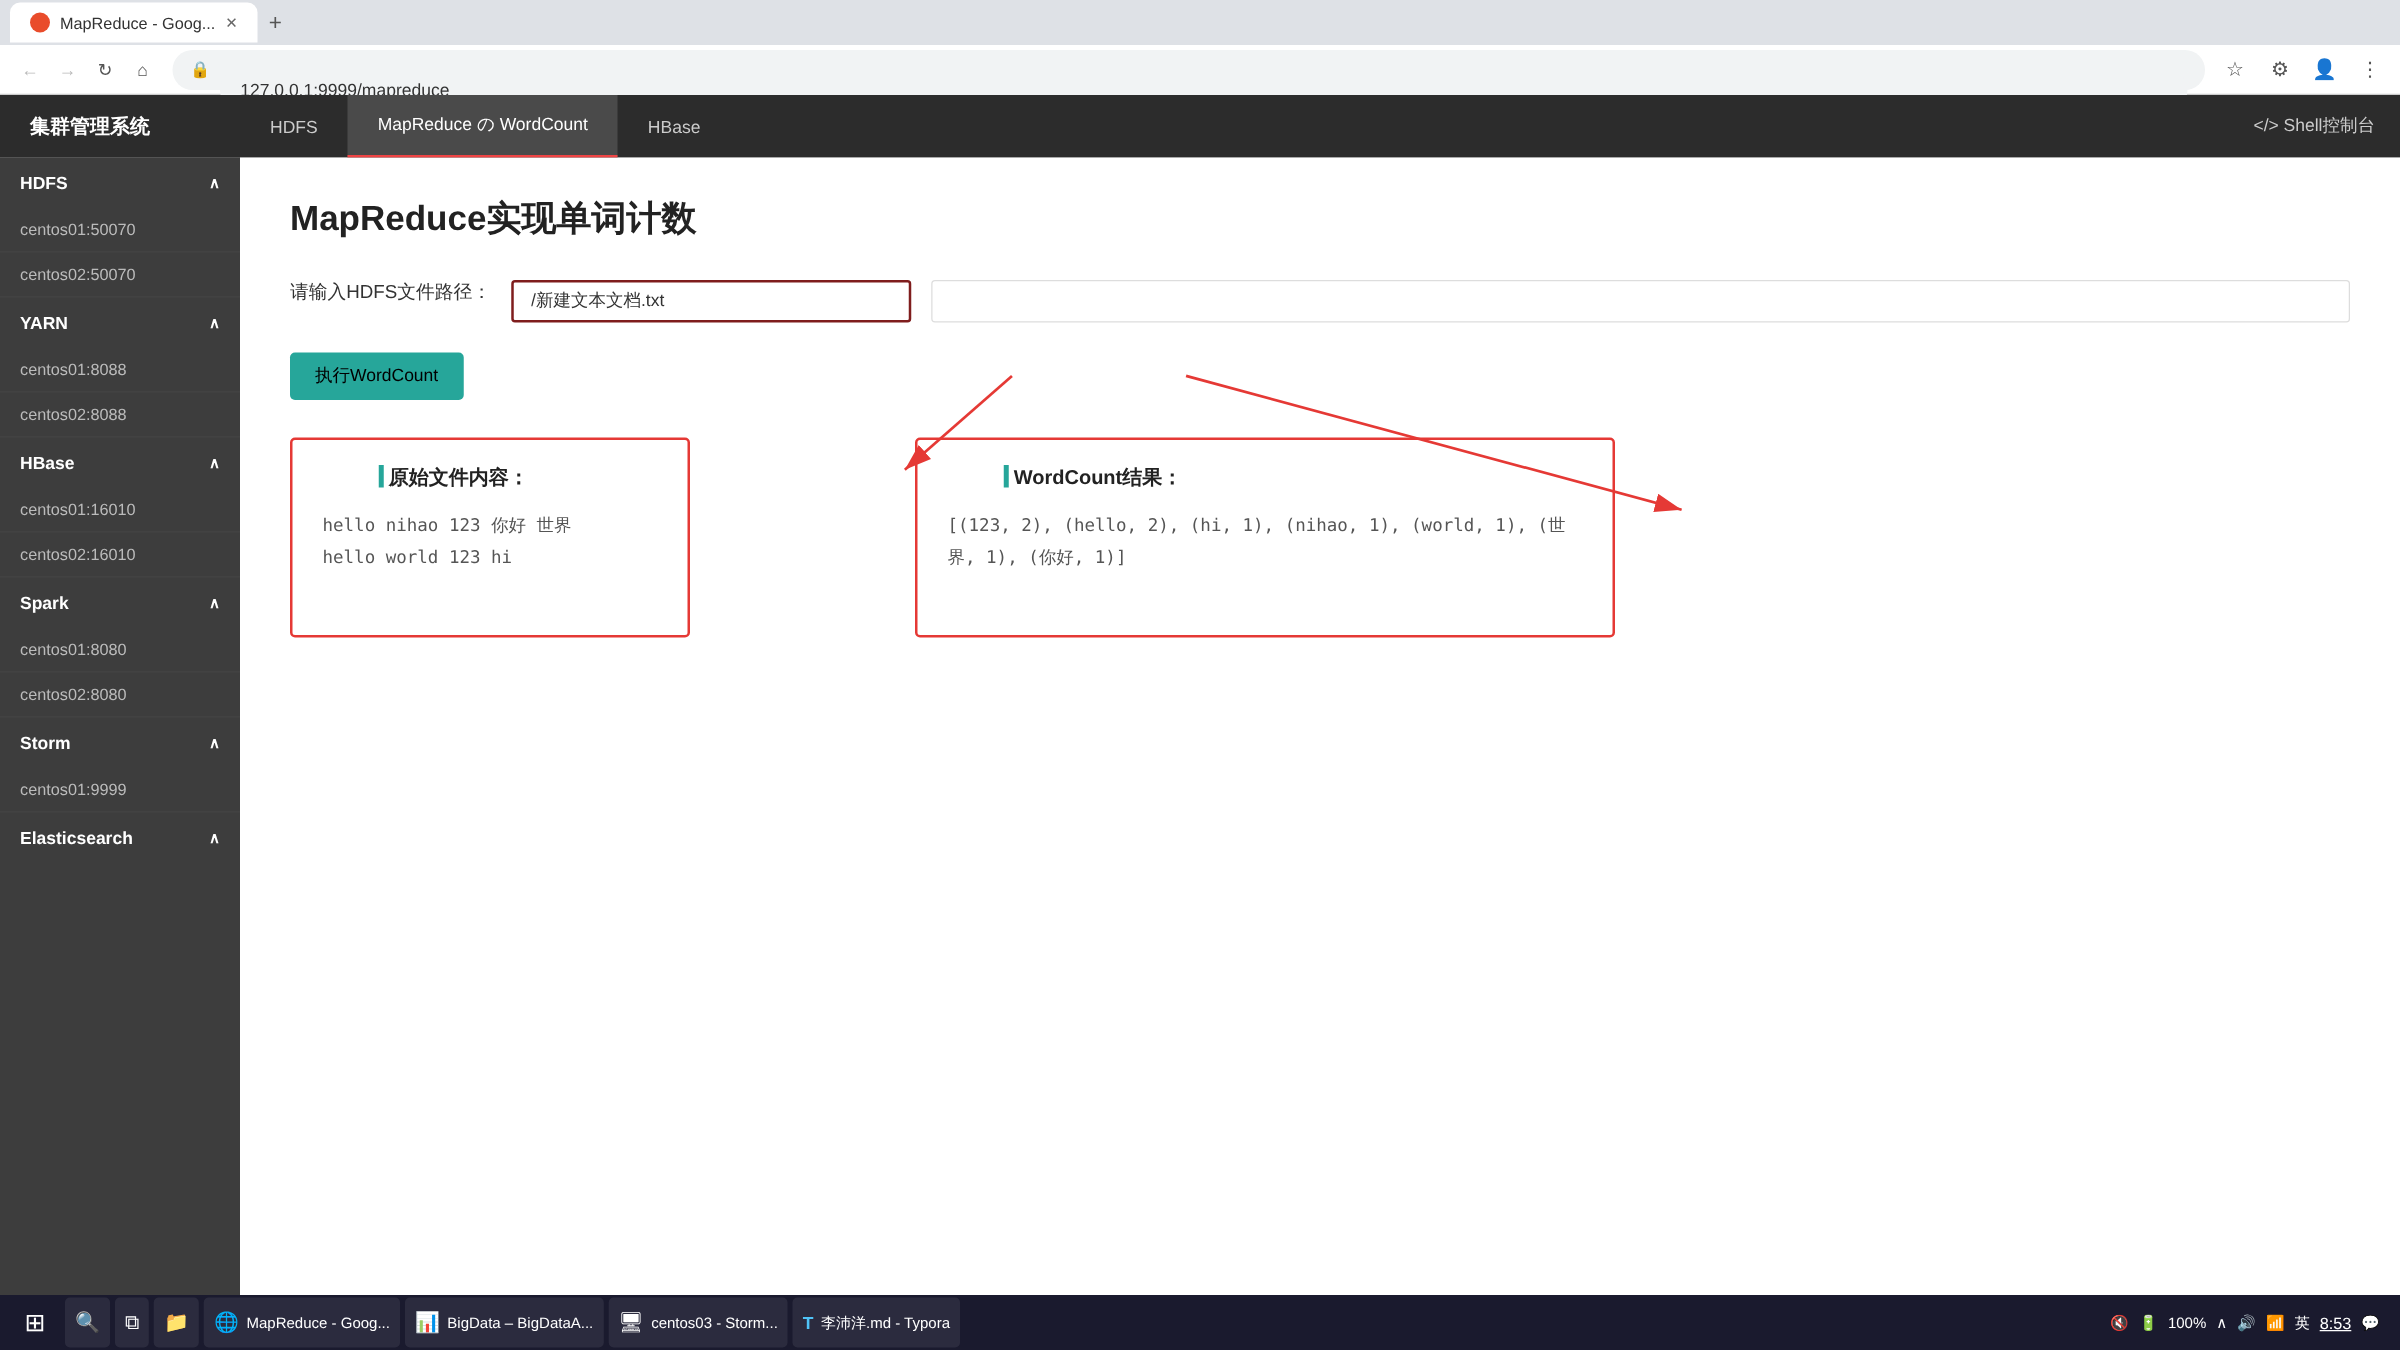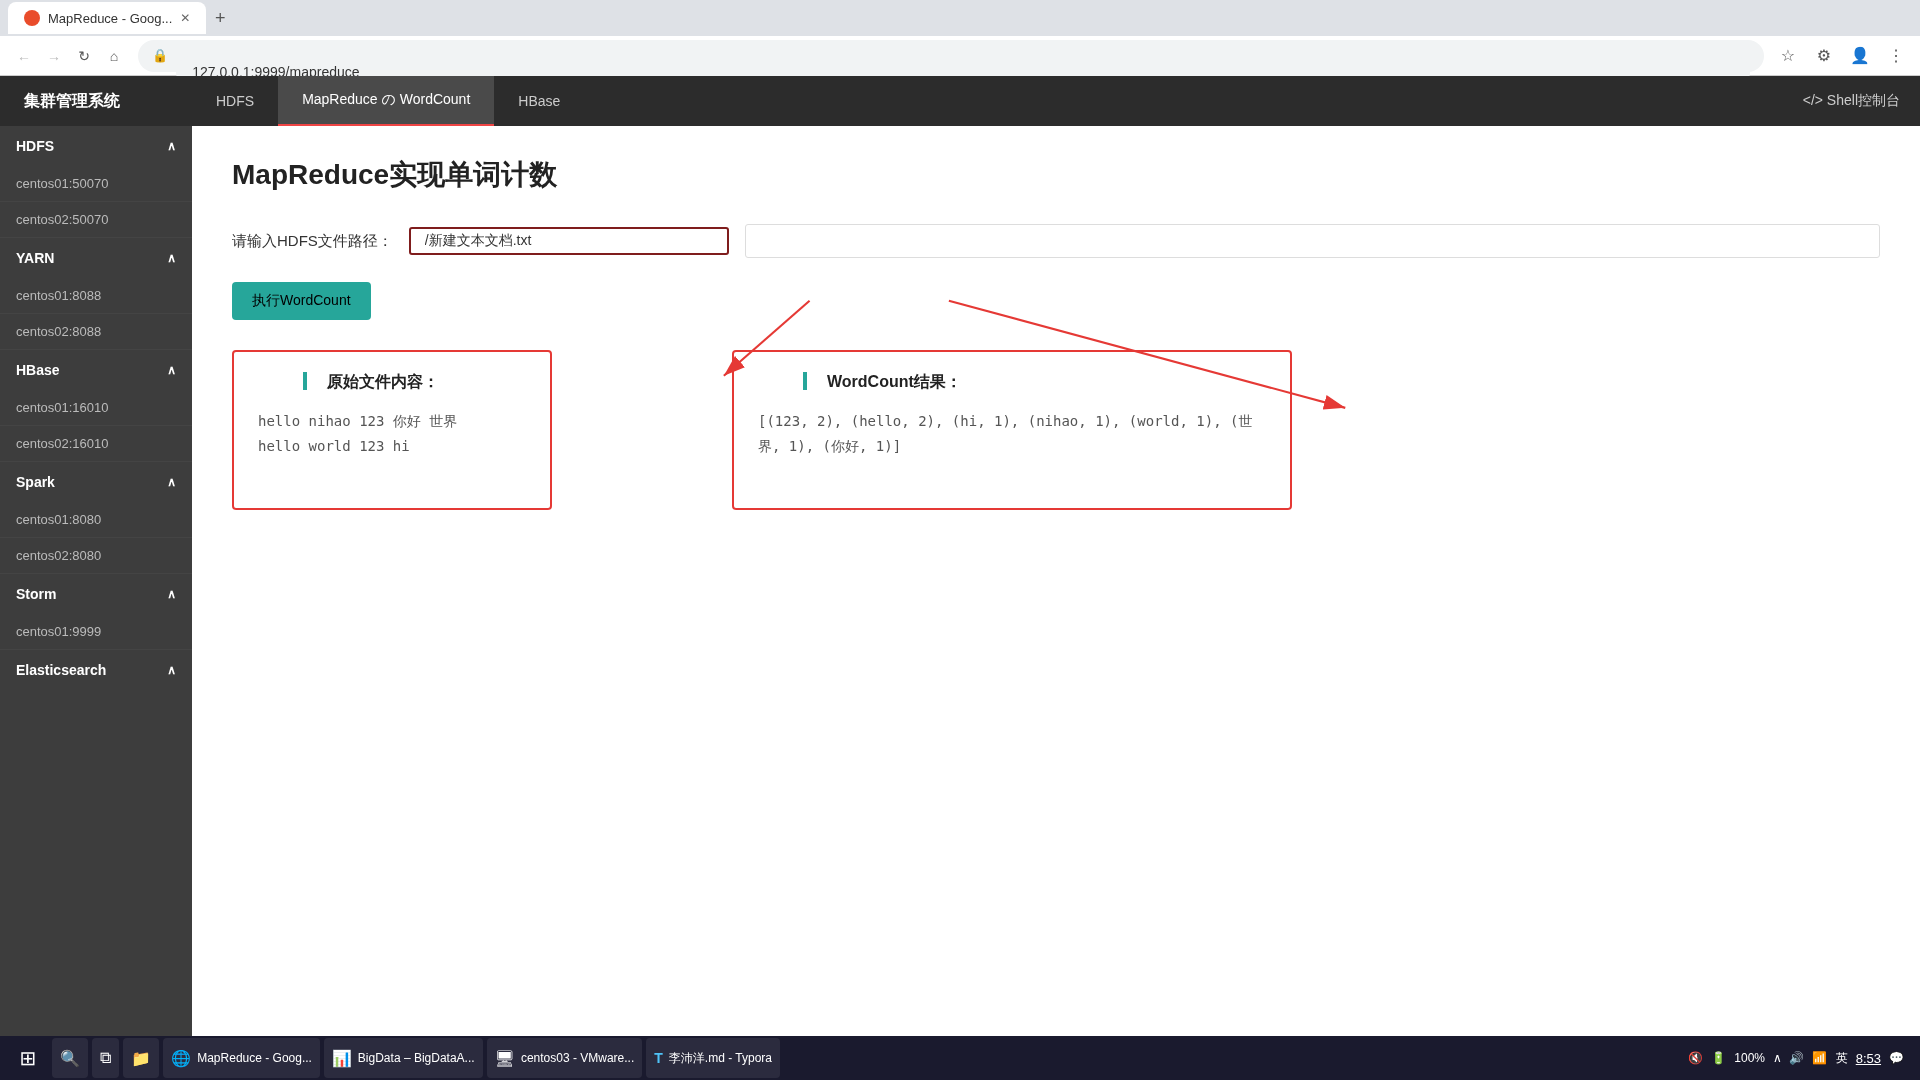--- a/index.html
+++ b/index.html
@@ -168,21 +168,20 @@
       overflow-y: auto;
     }
     .page-title {
       font-size: 28px;
       font-weight: bold;
       color: #222;
       margin-bottom: 30px;
     }
     .input-row {
       display: flex;
-      align-items: center;
       gap: 16px;
       margin-bottom: 24px;
     }
     .input-label {
       font-size: 15px;
       color: #333;
     }
     .hdfs-input {
       border: 2px solid #7f1d1d;
       border-radius: 3px;
@@ -223,21 +222,21 @@
     .result-box-right {
       width: 560px;
     }
     .box-title {
       font-size: 16px;
       font-weight: bold;
       color: #222;
       margin-bottom: 16px;
       display: flex;
       align-items: flex-start;
-      gap: 20px;
+      gap: 4px;
       padding-left: 45px;
     }
     .box-title-bar {
       width: 4px;
       height: 18px;
       background: #26a69a;
       display: inline-block;
     }
     .box-content {
       font-size: 14px;
@@ -464,21 +463,21 @@
   <div class="taskbar-btn">
     <span style="font-size:16px;">🌐</span>
     <span>MapReduce - Goog...</span>
   </div>
   <div class="taskbar-btn">
     <span style="font-size:16px;">📊</span>
     <span>BigData – BigDataA...</span>
   </div>
   <div class="taskbar-btn">
     <span style="font-size:16px;">🖥</span>
-    <span>centos03 - VMware...</span>
+    <span>centos03 - Storm...</span>
   </div>
   <div class="taskbar-btn">
     <span style="font-size:14px;font-weight:bold;color:#4fc3f7;">T</span>
     <span>李沛洋.md - Typora</span>
   </div>
 
   <div class="taskbar-spacer"></div>
 
   <div class="taskbar-right">
     <span>🔇</span>

